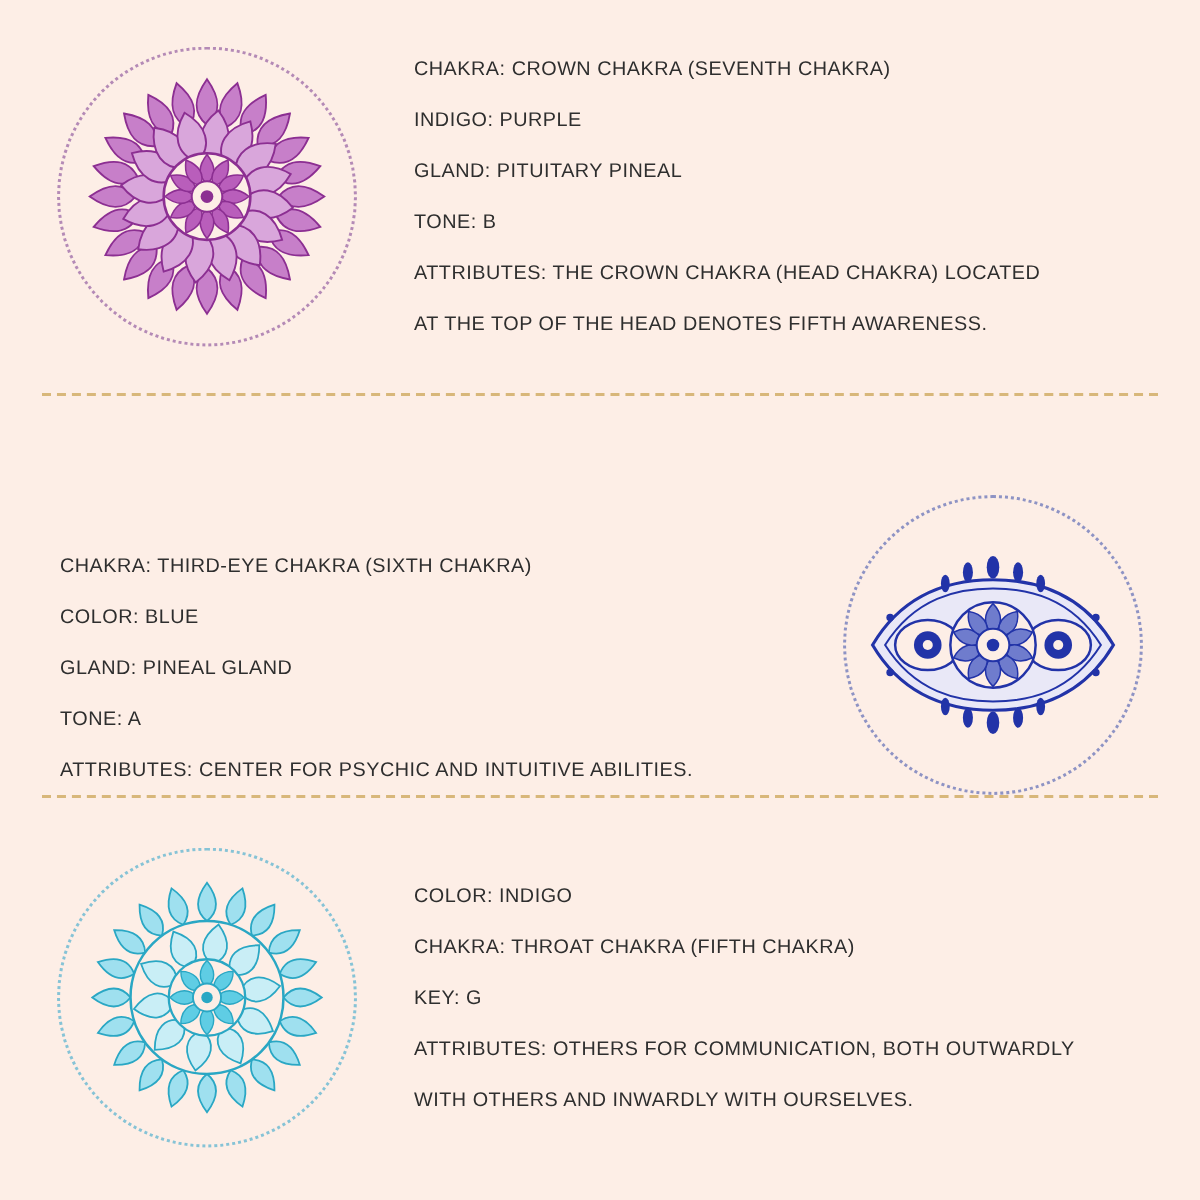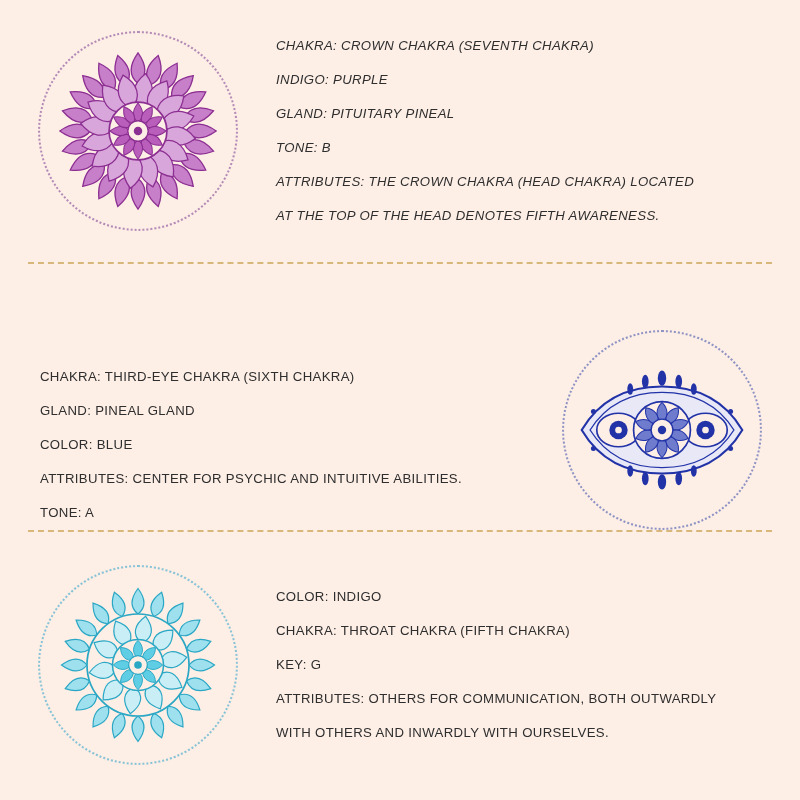--- a/index.html
+++ b/index.html
@@ -22,21 +22,21 @@
     box-sizing: border-box;
   }
 
   .section {
     position: relative;
     width: 800px;
     box-sizing: border-box;
     display: flex;
     align-items: center;
   }
-  .section.s1 { height: 262px; font-style: italic; }
+  .section.s1 { height: 262px; }
   .section.s2 { height: 268px; }
   .section.s3 { height: 270px; }
 
   .section.reverse { flex-direction: row-reverse; align-items: flex-end; }
 
   .art-col {
     width: 276px;
     flex: 0 0 276px;
     display: flex;
     align-items: center;
@@ -360,24 +360,24 @@
                 <circle cx="-82" cy="22" r="3"></circle>
                 <circle cx="82" cy="22" r="3"></circle>
               </g>
             </g>
           </svg>
         </div>
       </div>
     </div>
     <div class="text-col">
       <div class="line">CHAKRA: THIRD-EYE CHAKRA (SIXTH CHAKRA)</div>
+      <div class="line">COLOR: BLUE</div>
       <div class="line">GLAND: PINEAL GLAND</div>
-      <div class="line">COLOR: BLUE</div>
+      <div class="line">TONE: A</div>
       <div class="line">ATTRIBUTES: CENTER FOR PSYCHIC AND INTUITIVE ABILITIES.</div>
-      <div class="line">TONE: A</div>
     </div>
   </div>
 
   <div class="divider" id="divider-2"></div>
 
   <div class="section s3">
     <div class="art-col">
       <div class="medallion">
         <div class="dotted-ring cyan"></div>
         <div class="art">

